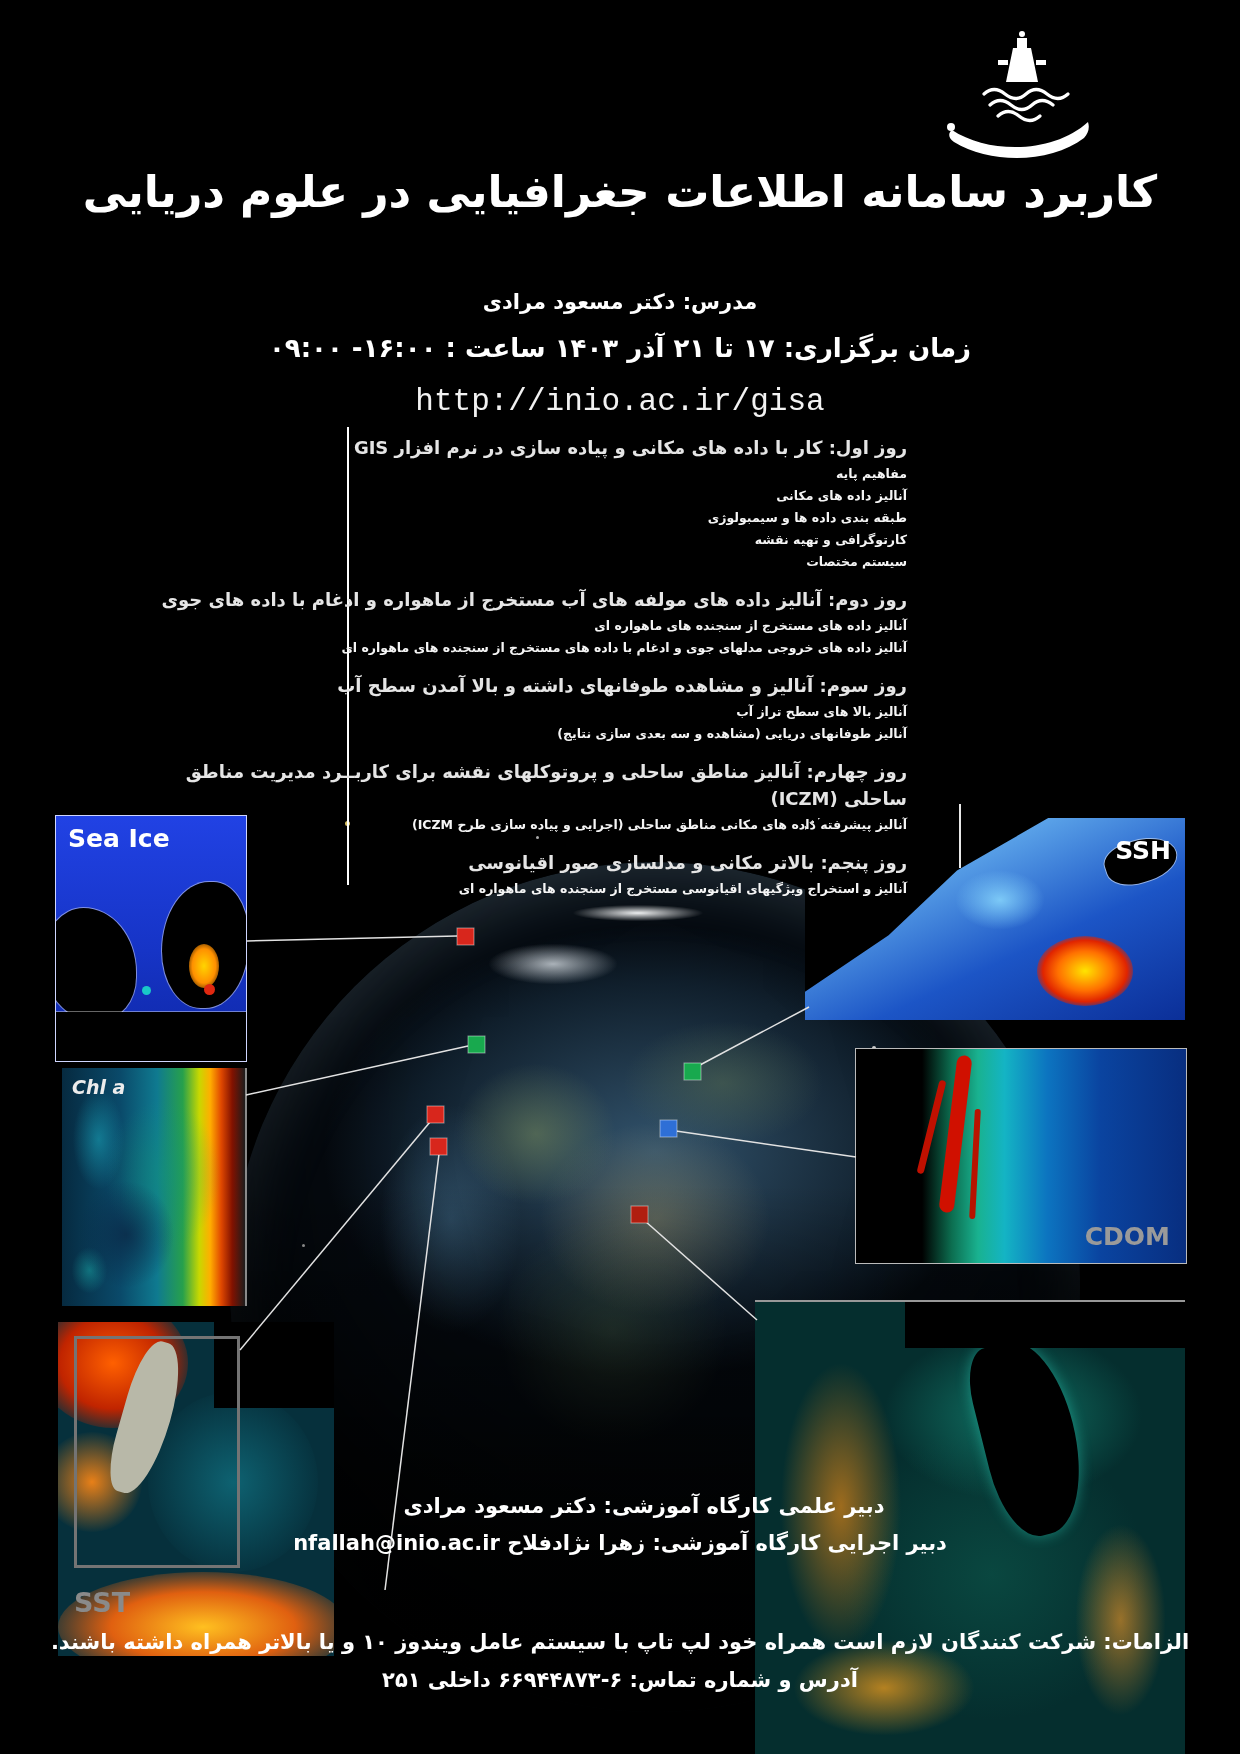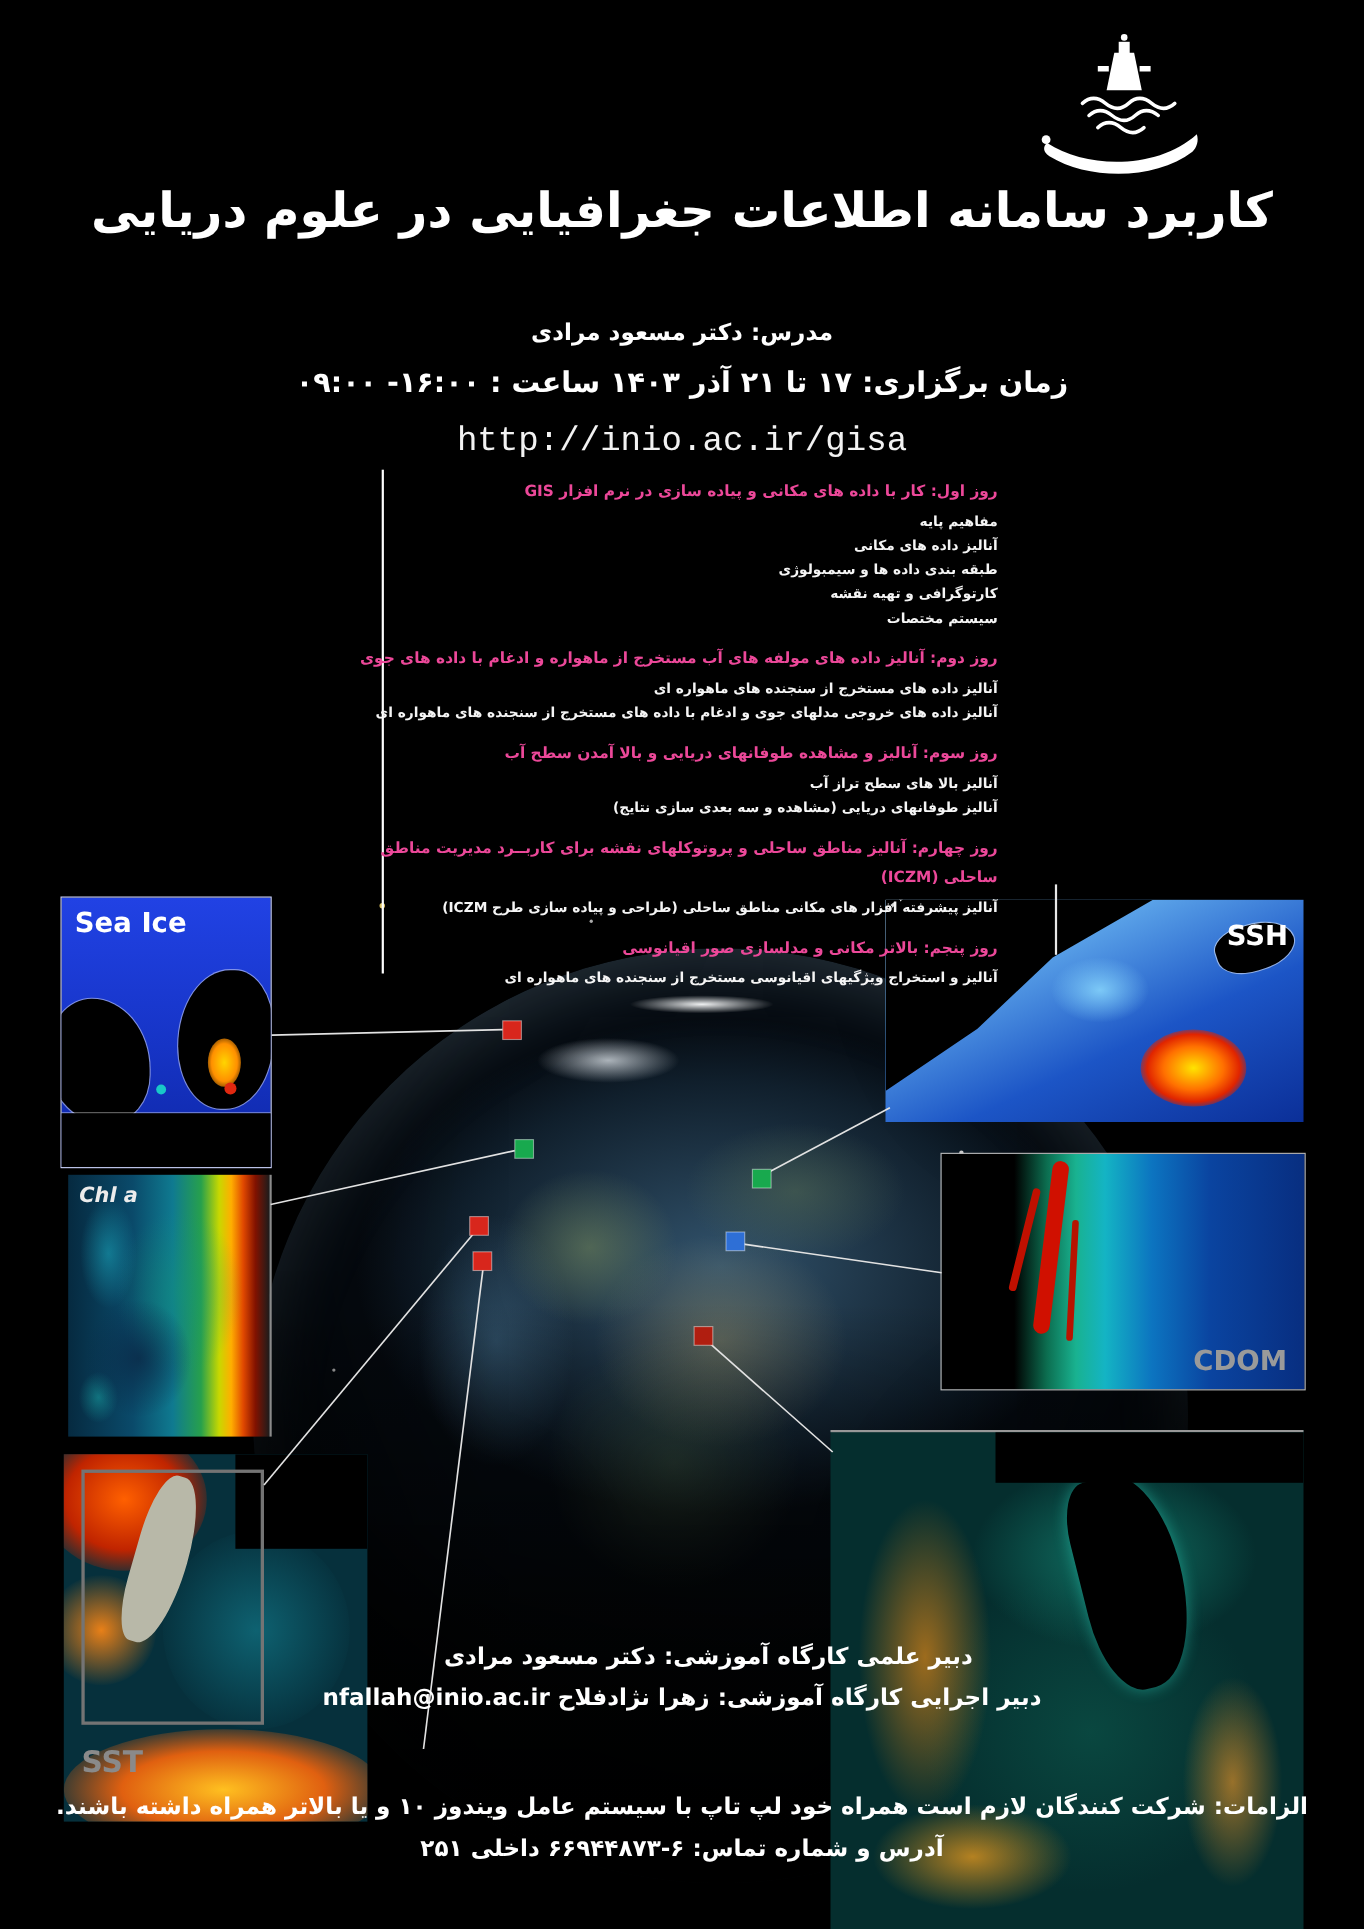--- a/index.html
+++ b/index.html
@@ -9,21 +9,21 @@
   
   .title{top:166px;left:0;width:100%;text-align:center;font-size:44px;font-weight:bold;
          letter-spacing:-1px;color:#fff;direction:rtl;}
   .instructor{top:290px;left:0;width:100%;text-align:center;font-size:21px;font-weight:bold;direction:rtl;}
   .timeline{top:333px;left:0;width:100%;text-align:center;font-size:26px;font-weight:bold;direction:rtl;}
   .url{top:384px;left:0;width:100%;text-align:center;font-size:31px;
        font-family:Liberation Mono, monospace;color:#f2f2f2;}
   
   .schedule{top:434px;left:332px;width:575px;direction:rtl;text-align:right;z-index:10;}
   .day{margin-bottom:13px;}
-  .day-title{font-size:14px;font-weight:bold;color:#ec4899;white-space:nowrap;line-height:27px;}
+  .day-title{font-size:18px;font-weight:bold;color:#e5e5e5;white-space:nowrap;line-height:27px;}
   .day-items{margin:2px 0 0 0;padding:0;list-style:none;}
   .day-items li{font-size:12.5px;font-weight:bold;color:#f5f5f5;line-height:22px;white-space:nowrap;}
   .vrule-left{left:347px;top:427px;width:2px;height:458px;background:#fff;z-index:9;}
   .vrule-right{left:959px;top:804px;width:2px;height:64px;background:#e8e8e8;z-index:9;}
   
   .map{top:800px;left:0;width:1240px;height:954px;z-index:1;}
   .earth{position:absolute;left:230px;top:62px;width:850px;height:850px;border-radius:50%;
     background:
       radial-gradient(closest-side at 48% 6%, rgba(255,255,255,0.95), rgba(255,255,255,0) 16%),
       radial-gradient(closest-side at 38% 12%, rgba(225,232,238,0.75), rgba(255,255,255,0) 20%),
@@ -164,31 +164,31 @@
       </ul>
     </div>
     <div class="day">
       <div class="day-title">روز دوم: آنالیز داده های مولفه های آب مستخرج از ماهواره و ادغام با داده های جوی</div>
       <ul class="day-items">
         <li>آنالیز داده های مستخرج از سنجنده های ماهواره ای</li>
         <li>آنالیز داده های خروجی مدلهای جوی و ادغام با داده های مستخرج از سنجنده های ماهواره ای</li>
       </ul>
     </div>
     <div class="day">
-      <div class="day-title">روز سوم: آنالیز و مشاهده طوفانهای دریایی و بالا آمدن سطح آب</div>
+      <div class="day-title">روز سوم: آنالیز و مشاهده طوفانهای داشته و بالا آمدن سطح آب</div>
       <ul class="day-items">
         <li>آنالیز بالا های سطح تراز آب</li>
         <li>آنالیز طوفانهای دریایی (مشاهده و سه بعدی سازی نتایج)</li>
       </ul>
     </div>
     <div class="day">
       <div class="day-title">روز چهارم: آنالیز مناطق ساحلی و پروتوکلهای نقشه برای کاربــرد مدیریت مناطق</div>
       <div class="day-title">ساحلی (ICZM)</div>
       <ul class="day-items">
-        <li>آنالیز پیشرفته افزار های مکانی مناطق ساحلی (طراحی و پیاده سازی طرح ICZM)</li>
+        <li>آنالیز پیشرفته داده های مکانی مناطق ساحلی (اجرایی و پیاده سازی طرح ICZM)</li>
       </ul>
     </div>
     <div class="day">
       <div class="day-title">روز پنجم: بالاتر مکانی و مدلسازی صور اقیانوسی</div>
       <ul class="day-items">
         <li>آنالیز و استخراج ویژگیهای اقیانوسی مستخرج از سنجنده های ماهواره ای</li>
       </ul>
     </div>
   </div>
 

